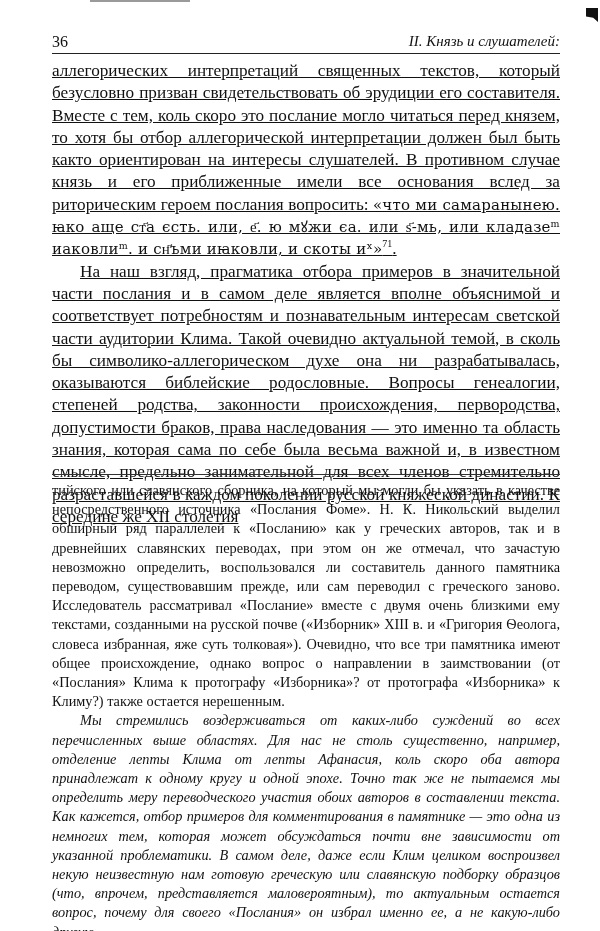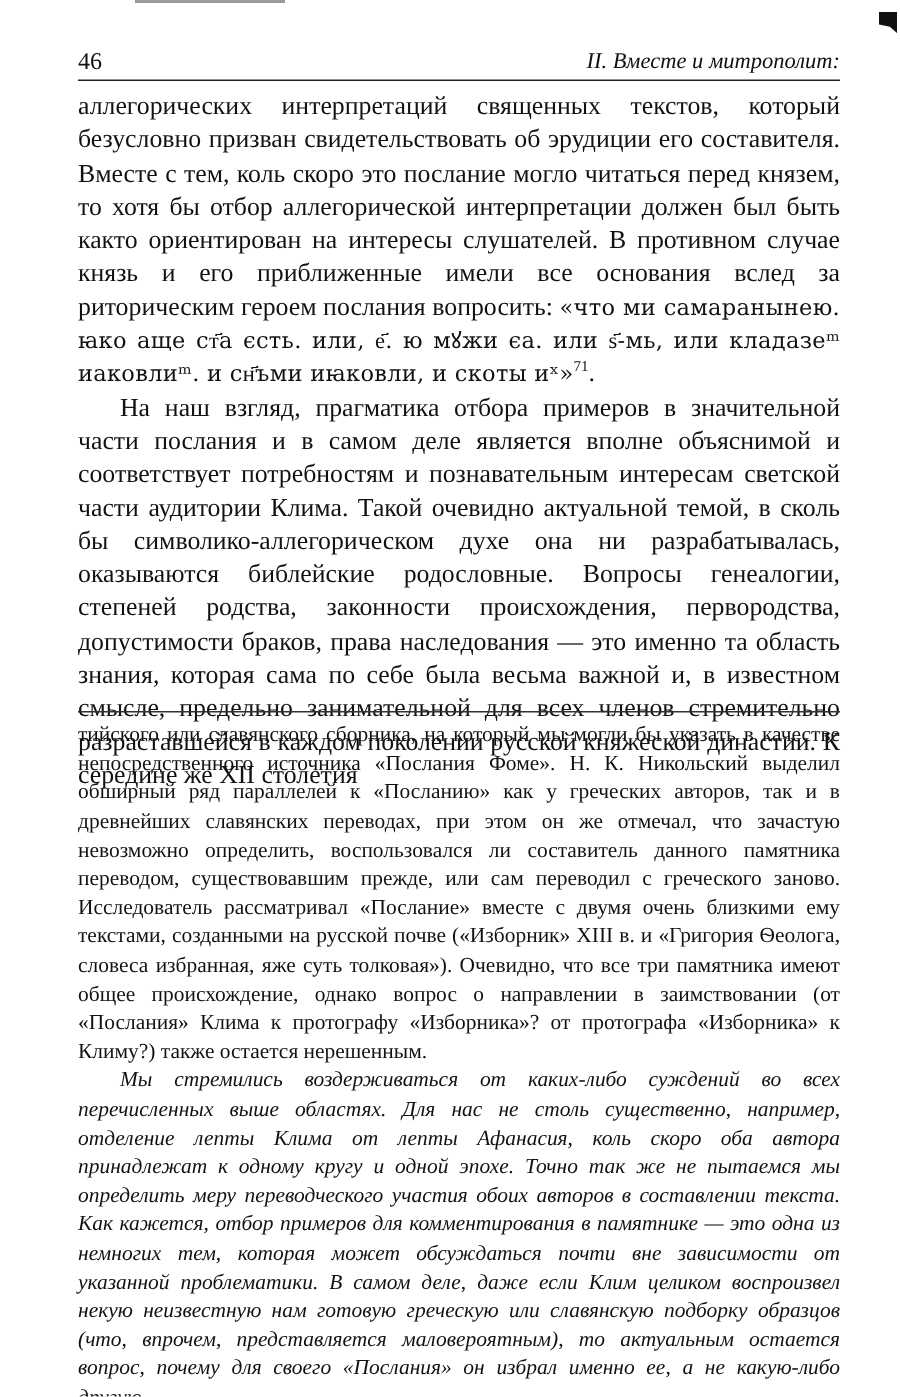--- a/index.html
+++ b/index.html
@@ -2,39 +2,39 @@
 <html><head>
   <meta charset="utf-8">
   <style>
     html, body { margin: 0; padding: 0; background: #ffffff; }
     body { width: 600px; height: 931px; position: relative; overflow: hidden; color: #111; }
     .topmark { position: absolute; left: 90px; top: 0; width: 100px; height: 2px; background: #9a9a9a; }
     .cornermark { position: absolute; right: 2px; top: 8px; width: 12px; height: 14px; background: #111; clip-path: polygon(0 0,100% 0,100% 100%,60% 70%,0 60%); }
     .running-head { position: absolute; left: 52px; top: 33px; width: 508px; height: 20px; border-bottom: 1px solid #222; font-family: "Liberation Serif", serif; }
     .page-number { position: absolute; left: 0; top: 0; font-size: 16px; }
     .chapter-title { position: absolute; right: 0; top: 0; font-size: 15px; font-style: italic; }
-    .main { position: absolute; left: 52px; top: 60px; width: 508px; font-family: "Liberation Serif", serif; font-size: 17.2px; line-height: 22.3px; text-align: justify; }
+    .main { position: absolute; left: 52px; top: 60px; width: 508px; font-family: "Liberation Serif", serif; font-size: 17.2px; line-height: 22.3px; text-align: justify; text-decoration: underline; }
     .main p { margin: 0; }
     .main p.indent { text-indent: 28px; }
     .quote { font-family: "DejaVu Serif", serif; font-size: 15px; letter-spacing: 0.2px; }
     sup.fn { font-size: 10px; vertical-align: super; line-height: 0; }
     .fn-rule { position: absolute; left: 52px; top: 474px; width: 508px; height: 1px; background: #333; }
     .notes { position: absolute; left: 52px; top: 481px; width: 508px; font-family: "Liberation Serif", serif; font-size: 14.3px; line-height: 19.2px; text-align: justify; }
     .notes p { margin: 0; }
     .notes p.indent { text-indent: 28px; font-style: italic; }
   </style>
 </head>
 <body>
 
 <div class="topmark"></div>
 <div class="cornermark"></div>
 
 <div class="running-head">
-  <span class="page-number">46</span>
-  <span class="chapter-title">II. Вместе и митрополит:</span>
+  <span class="page-number">36</span>
+  <span class="chapter-title">II. Князь и слушателей:</span>
 </div>
 
 <div class="main">
   <p><span>аллегорических интерпретаций священных текстов, который безусловно призван свидетельствовать об эрудиции его составителя. Вместе с тем, коль скоро это послание могло читаться перед князем, то хотя бы отбор аллегорической интерпретации должен был быть както ориентирован на интересы слушателей. В противном случае князь и его приближенные имели все основания вслед за риторическим героем послания вопросить: </span><span class="quote">«что ми самаранынею. ꙗко аще ст҃а єсть. или, е҃. ю мꙋжи єа. или ѕ҃-мь, или кладазеᵐ иаковлиᵐ. и сн҃ъми иꙗковли, и скоты иˣ»</span><sup class="fn">71</sup><span>.</span></p>
   <p class="indent">На наш взгляд, прагматика отбора примеров в значительной части послания и в самом деле является вполне объяснимой и соответствует потребностям и познавательным интересам светской части аудитории Клима. Такой очевидно актуальной темой, в сколь бы символико-аллегорическом духе она ни разрабатывалась, оказываются библейские родословные. Вопросы генеалогии, степеней родства, законности происхождения, первородства, допустимости браков, права наследования — это именно та область знания, которая сама по себе была весьма важной и, в известном смысле, предельно занимательной для всех членов стремительно разраставшейся в каждом поколении русской княжеской династии. К середине же XII столетия</p>
 </div>
 
 <div class="fn-rule"></div>
 
 <div class="notes">

